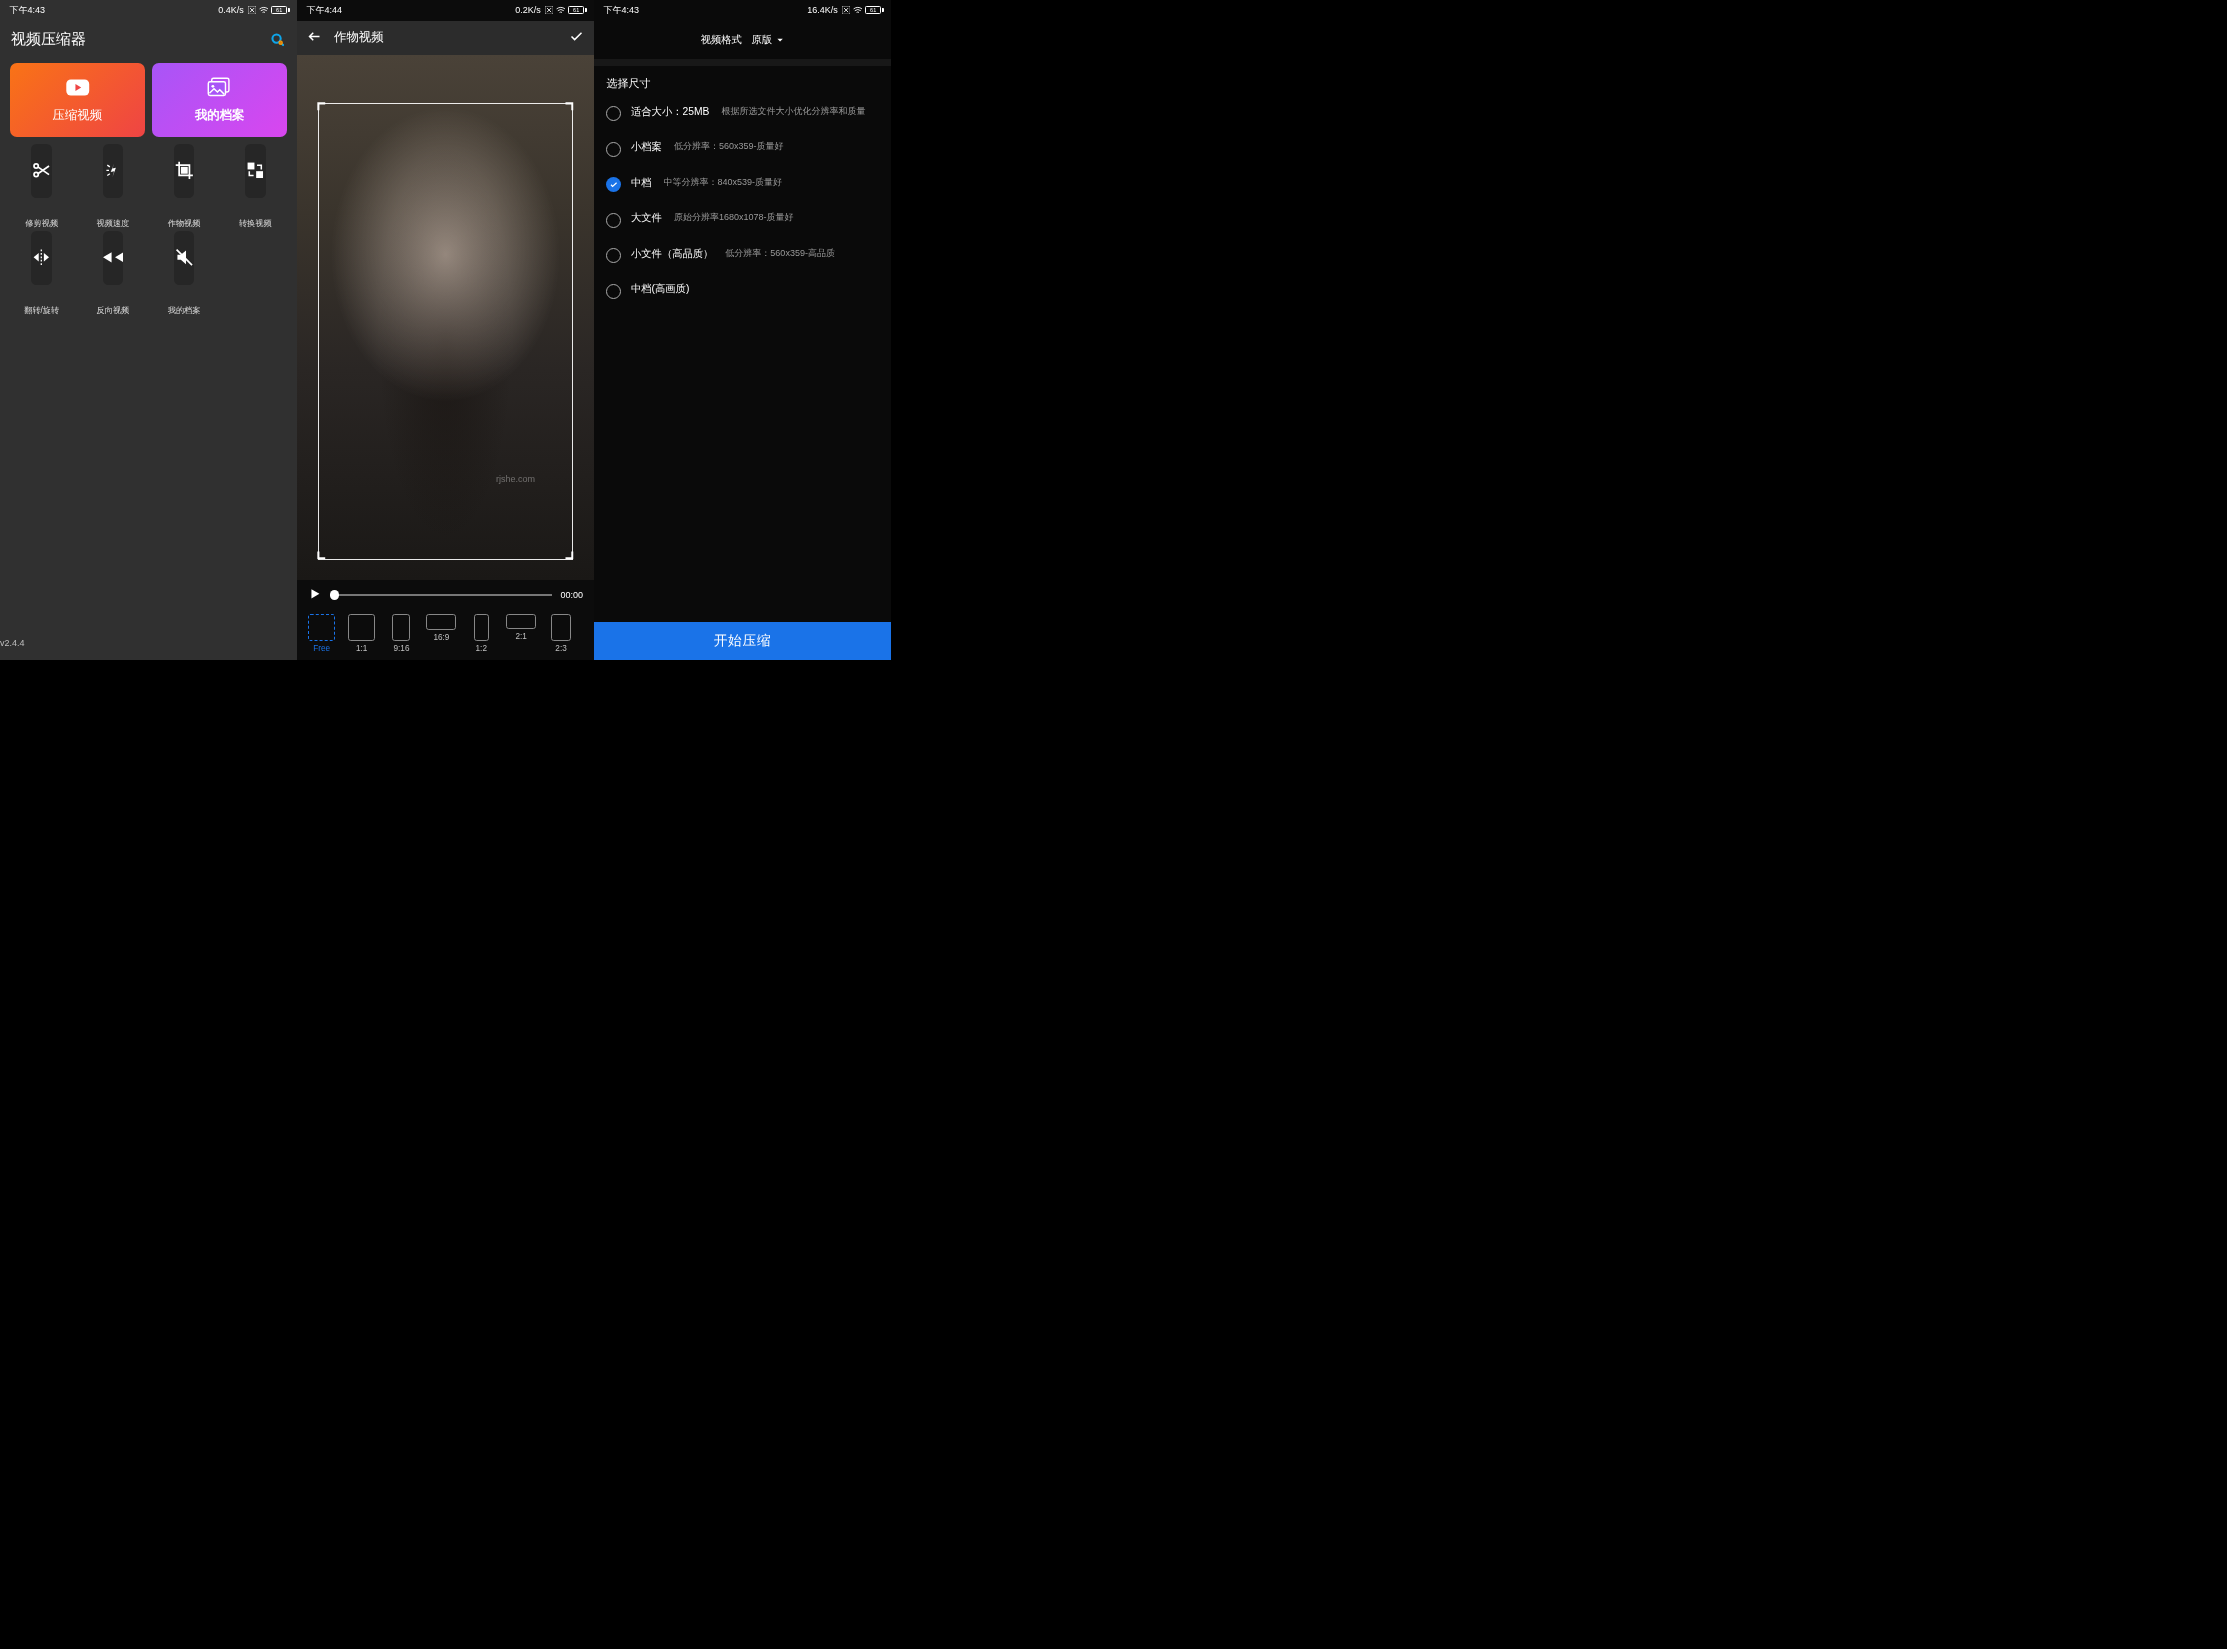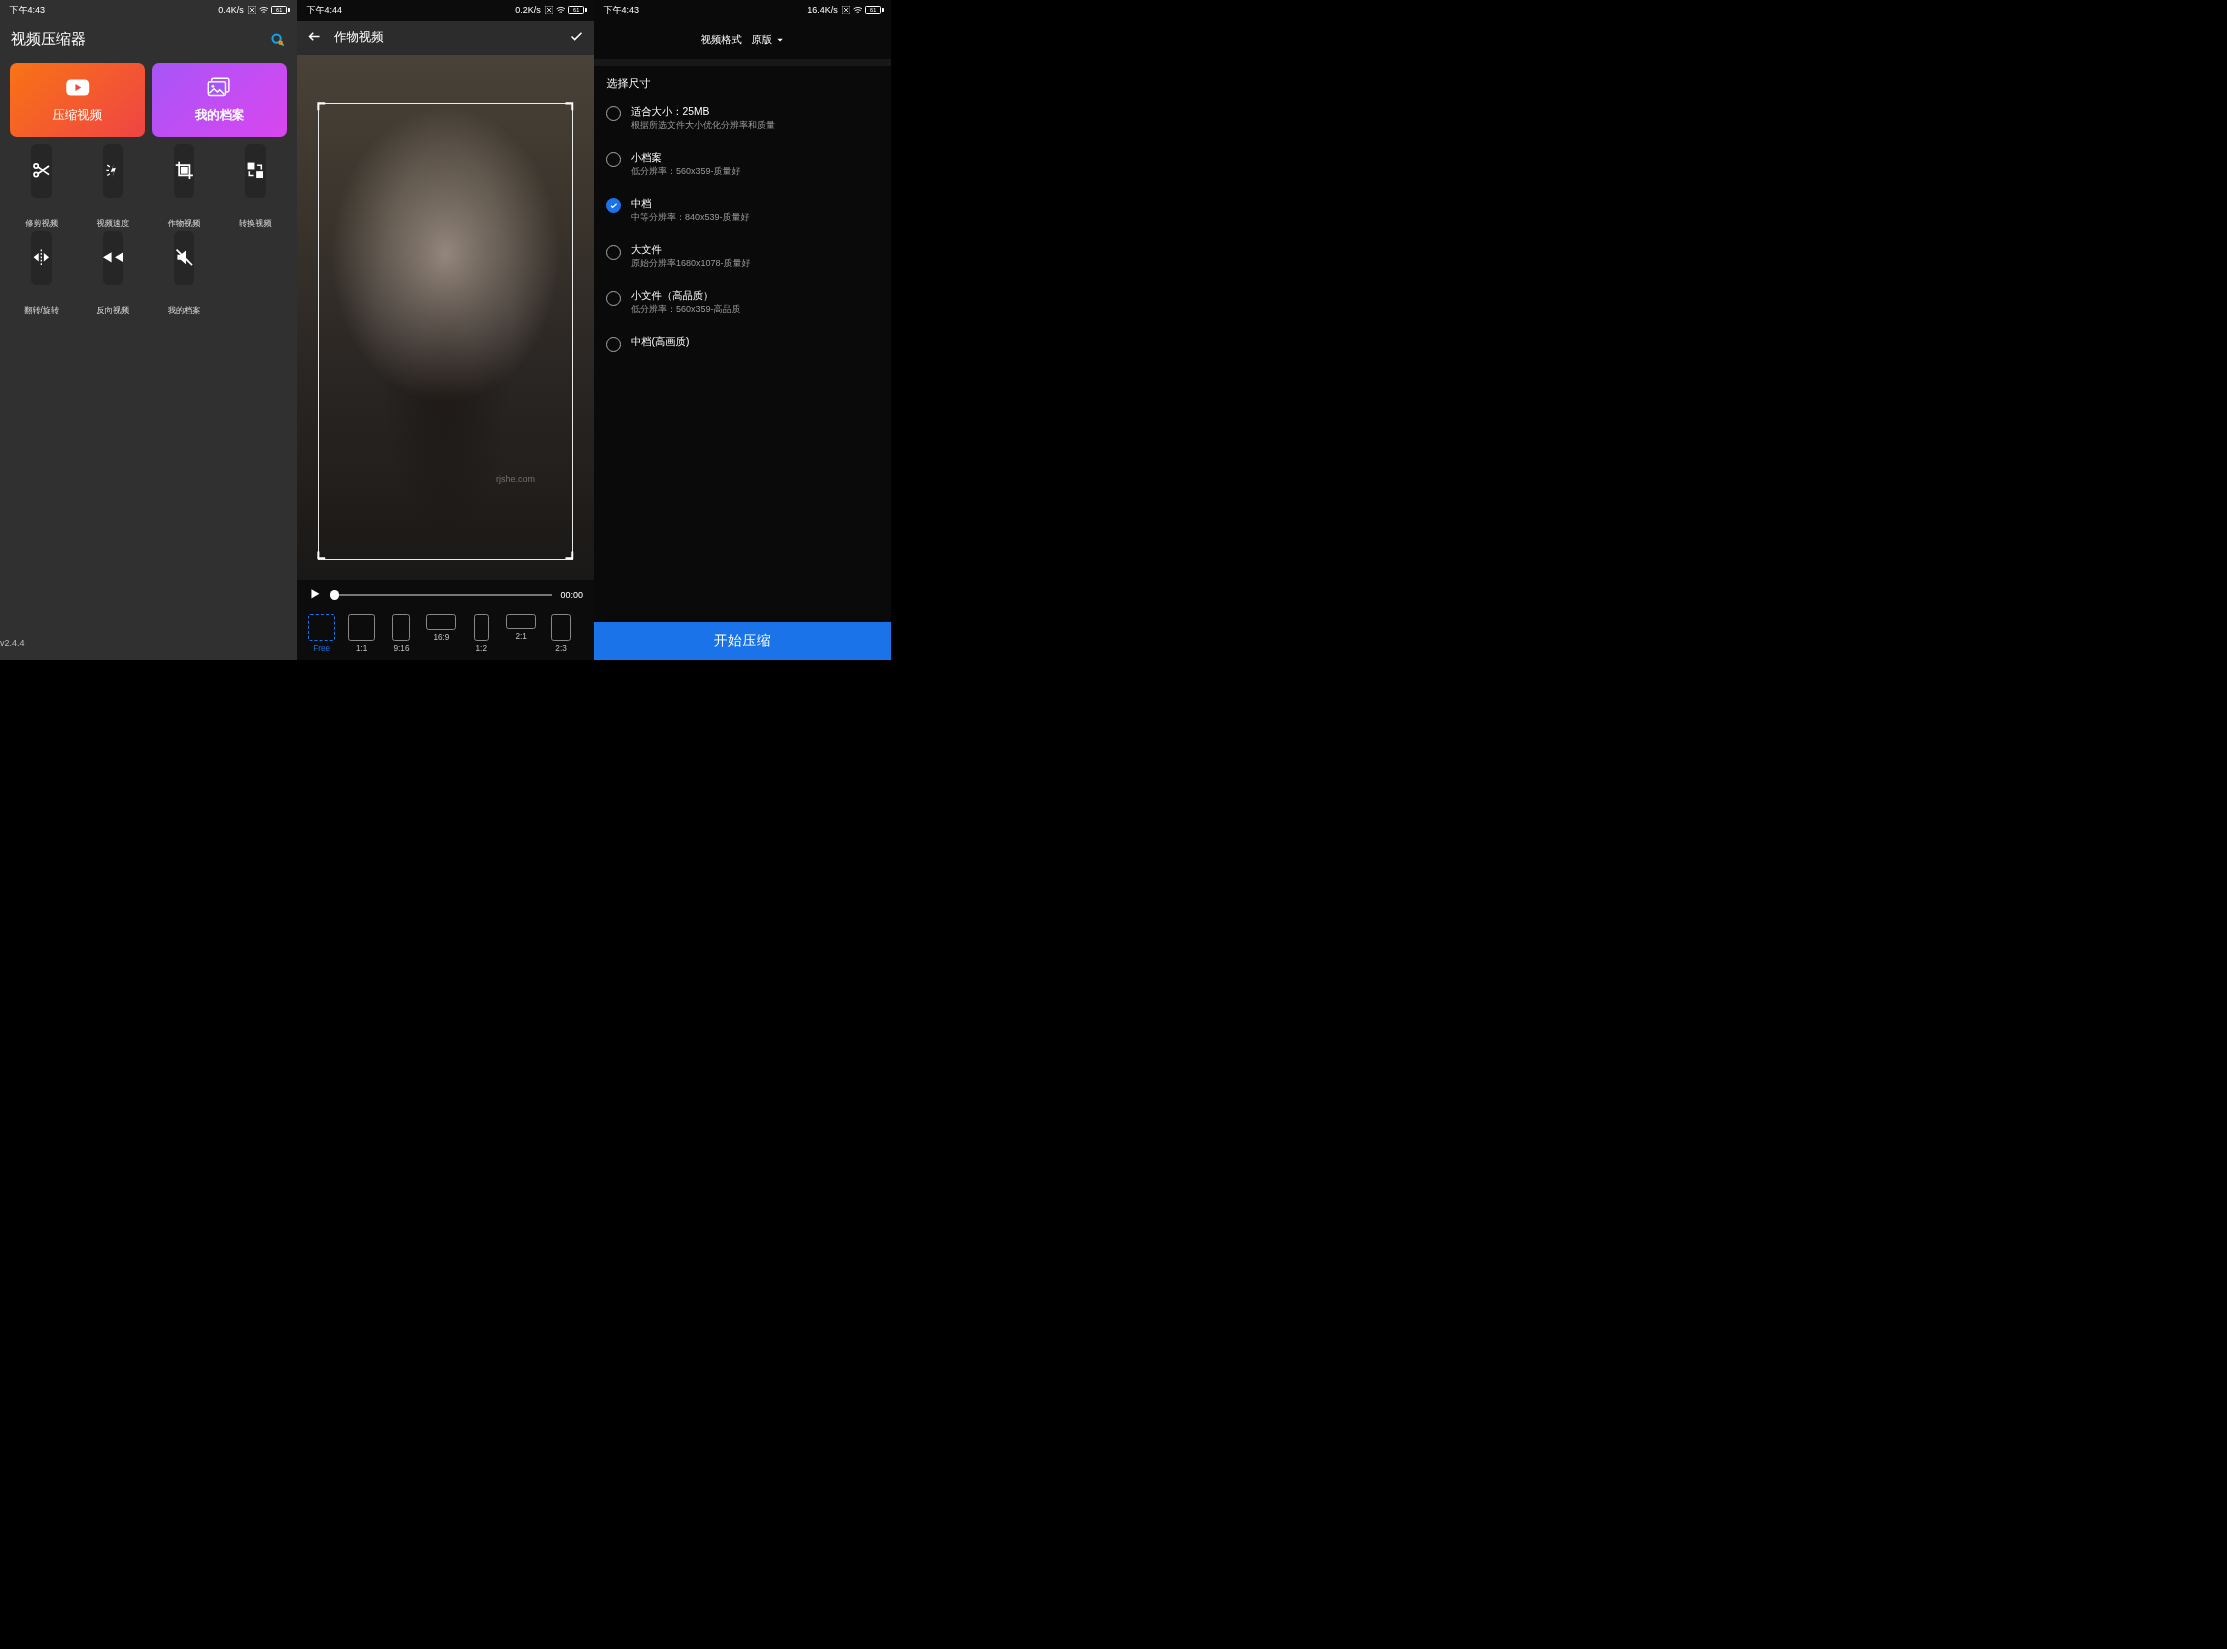--- a/index.html
+++ b/index.html
@@ -122,21 +122,21 @@
 .format-row { display: flex; align-items: center; justify-content: center; gap: 9.6px; padding: 12.4px 0; color: #fff; font-size: 10.3px; }
 .format-value { display: flex; align-items: center; gap: 4.1px; }
 .format-value svg { width: 8.2px; height: 8.2px; fill: #fff; }
 .divider { height: 6.9px; background: #181818; }
 .section-title { color: #fff; font-size: 11px; padding: 9.6px 12.4px 4.1px; }
 .size-list { padding: 0 12.4px; display: flex; flex-direction: column; }
 .size-item { display: flex; align-items: flex-start; gap: 9.6px; padding: 9.6px 0; }
 .radio-circle { width: 15px; height: 15px; border: 1.4px solid #aaa; border-radius: 50%; flex-shrink: 0; margin-top: 1.4px; }
 .size-item.selected .radio-circle { border: none; background: #1a73e8; display: flex; align-items: center; justify-content: center; }
 .size-item.selected .radio-circle svg { width: 9.6px; height: 9.6px; stroke: #fff; stroke-width: 3; fill: none; }
-.size-texts { display: flex; flex-direction: column; gap: 0; }
+.size-texts { display: flex; flex-direction: row; gap: 12px; }
 .size-title { color: #fff; font-size: 10.3px; }
 .size-sub { color: #9a9a9a; font-size: 9px; }
 .cta { margin-top: auto; height: 38px; background: #1a73e8; color: #fff; font-size: 13.7px; display: flex; align-items: center; justify-content: center; letter-spacing: 0.7px; }
 </style>
 </head>
 <body>
 
 <div class="screen s1">
   <div class="status-bar">
     <span>下午4:43</span>

